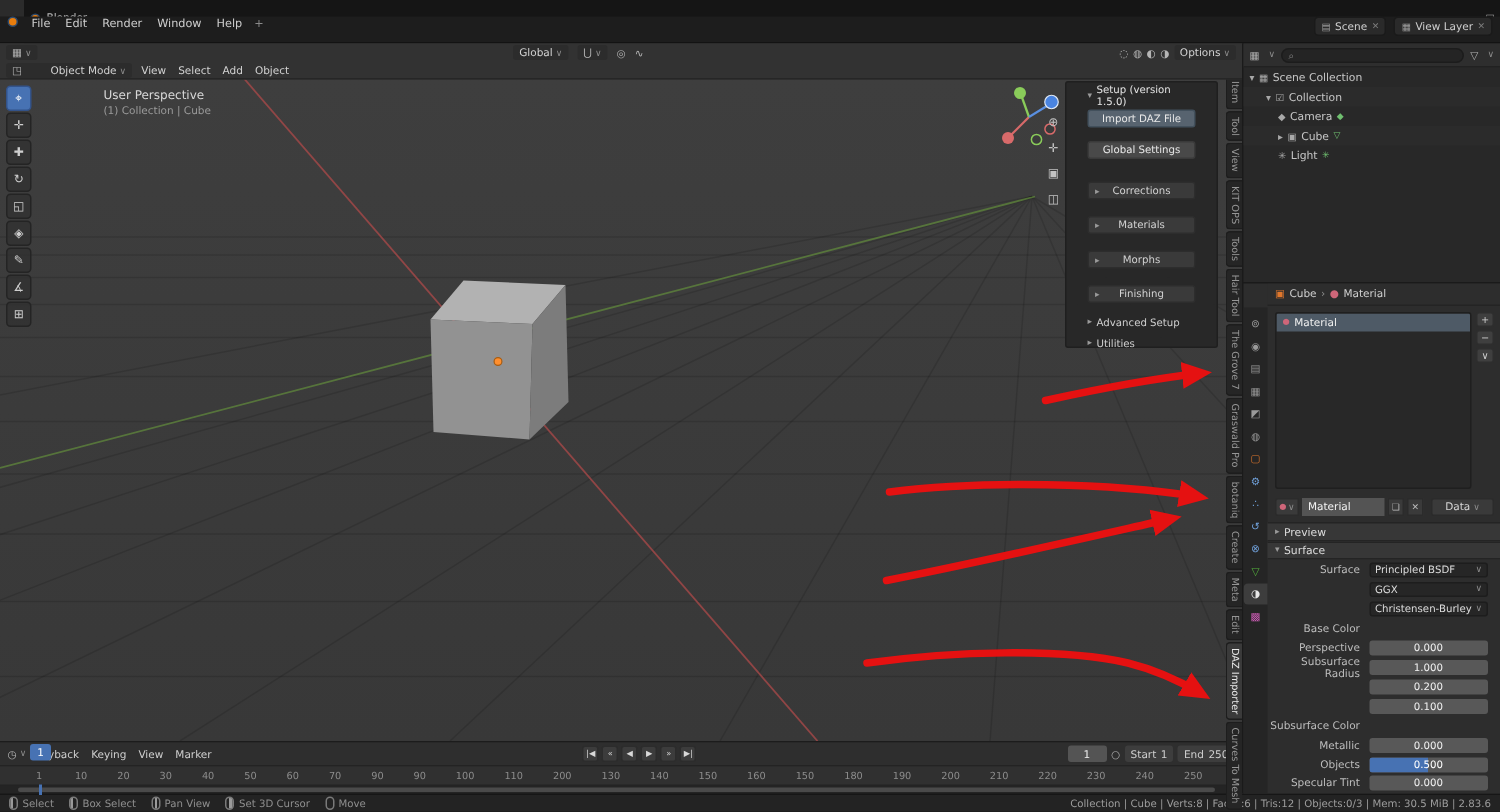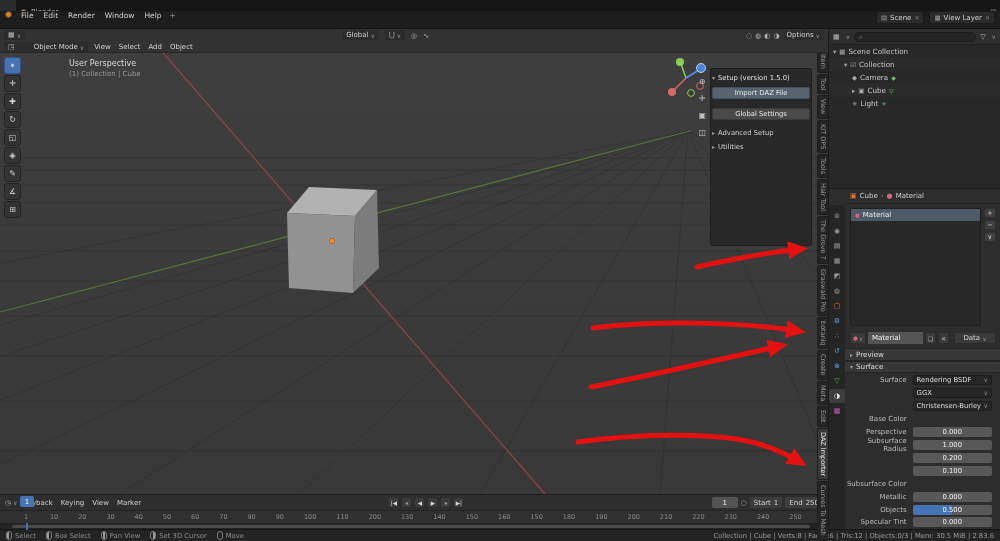--- a/index.html
+++ b/index.html
@@ -44,23 +44,23 @@
   .vp-overlay-text .l1{color:#d8d8d8;font-size:8px;}
   .vp-overlay-text .l2{color:#9a9a9a;font-size:7px;}
   .toolbar{position:absolute;left:4px;top:28px;z-index:3;display:flex;flex-direction:column;gap:1px;}
   .tool-btn{width:17px;height:17px;background:#313131cc;border:1px solid #242424;border-radius:3px;
             display:flex;align-items:center;justify-content:center;font-size:8px;color:#cfcfcf;}
   .tool-btn.active{background:#4772b3;color:#fff;border-color:#33538a;}
   .vp-navicons{position:absolute;right:122px;top:48px;z-index:3;display:flex;flex-direction:column;gap:8px;
                color:#c2c2c2;font-size:8px;text-align:center;}
 
   
-  .npanel{position:absolute;left:710px;top:68px;width:102px;height:178px;z-index:4;
+  .npanel{position:absolute;left:710px;top:54px;width:102px;height:178px;z-index:4;
           background:rgba(40,40,40,.96);border:1px solid #1f1f1f;border-radius:2px;
-          padding:2px 1px;font-size:6.8px;}
+          padding:2px 14px;font-size:6.8px;}
   .np-title{display:flex;align-items:center;color:#e2e2e2;height:13px;}
   .np-btn{height:12px;border-radius:2px;display:flex;align-items:center;justify-content:center;
           color:#e8e8e8;font-size:6.8px;margin-top:3px;}
   .np-btn.primary{background:#57636f;border:1px solid #42505c;}
   .np-btn.secondary{background:#494949;border:1px solid #3a3a3a;margin-top:9px;}
   .np-sections{display:flex;flex-direction:column;margin-top:4px;}
   .np-section{height:12px;background:#3a3a3a;border:1px solid #2d2d2d;border-radius:2px;
               display:flex;align-items:center;justify-content:center;position:relative;
               color:#d2d2d2;margin-top:11px;}
   .np-section .tri{position:absolute;left:4px;}
@@ -333,20 +333,42 @@
     </div>
   </div>
 
   <div class="npanel">
     <div class="np-title">
       <span class="tri">▾</span>
       <span>Setup (version 1.5.0)</span>
     </div>
     <div class="np-btn primary">Import DAZ File</div>
     <div class="np-btn secondary">Global Settings</div>
+    <div class="np-sections">
+
+        <div class="np-section">
+          <span class="tri">▸</span>
+          <span>Corrections</span>
+        </div>
+
+        <div class="np-section">
+          <span class="tri">▸</span>
+          <span>Materials</span>
+        </div>
+
+        <div class="np-section">
+          <span class="tri">▸</span>
+          <span>Morphs</span>
+        </div>
+
+        <div class="np-section">
+          <span class="tri">▸</span>
+          <span>Finishing</span>
+        </div>
+      </div>
     <div class="np-sub">
       <span class="tri">▸</span>
       <span>Advanced Setup</span>
     </div>
     <div class="np-sub" style="margin-top:3px;">
       <span class="tri">▸</span>
       <span>Utilities</span>
     </div>
   </div>
 
@@ -560,21 +582,21 @@
         <span>Preview</span>
       </div>
       <div class="phead">
         <span class="tri">▾</span>
         <span>Surface</span>
       </div>
       <div class="prow">
         <span class="lbl">Surface</span>
         <span class="wgt">
             <span class="w-drop">
-          <span>Rendering BSDF</span>
+          <span>Principled BSDF</span>
               <span class="arr">∨</span>
             </span>
           </span>
       </div>
       <div class="prow">
         <span class="lbl"></span>
         <span class="wgt">
             <span class="w-drop">
           <span>GGX</span>
               <span class="arr">∨</span>

